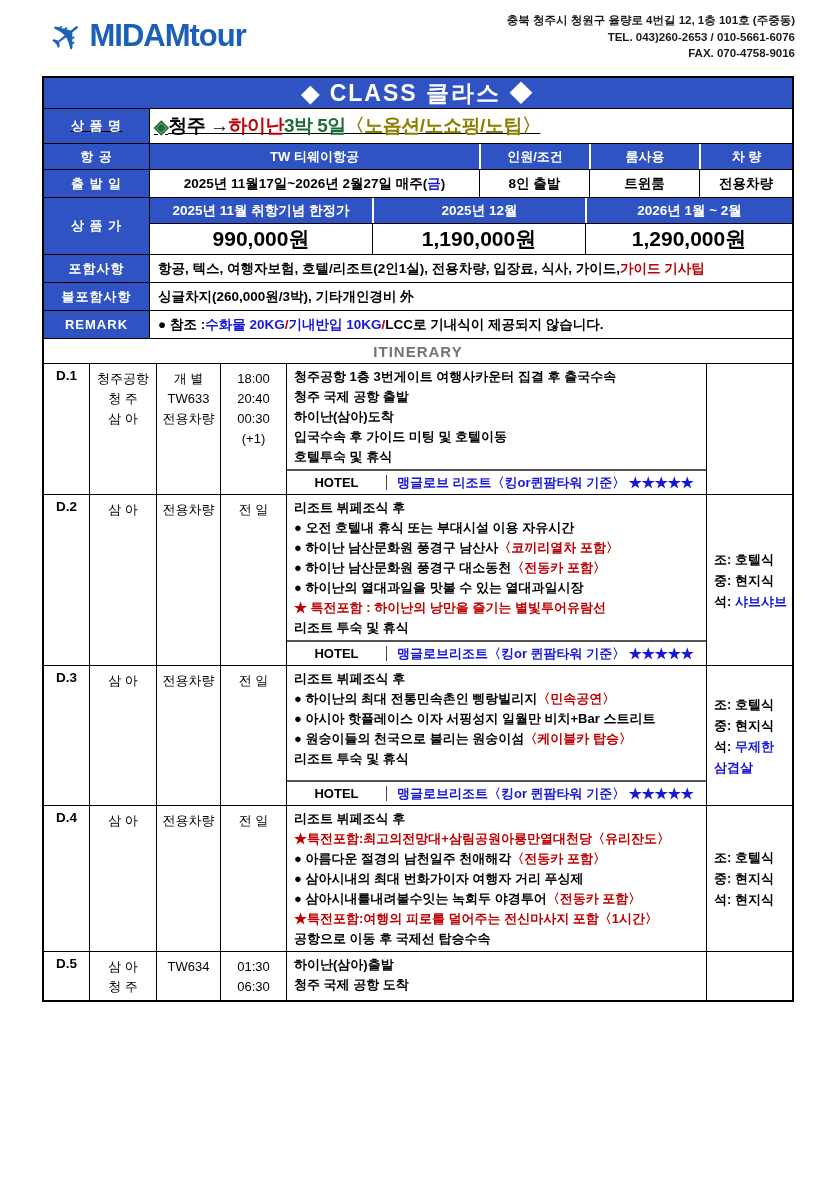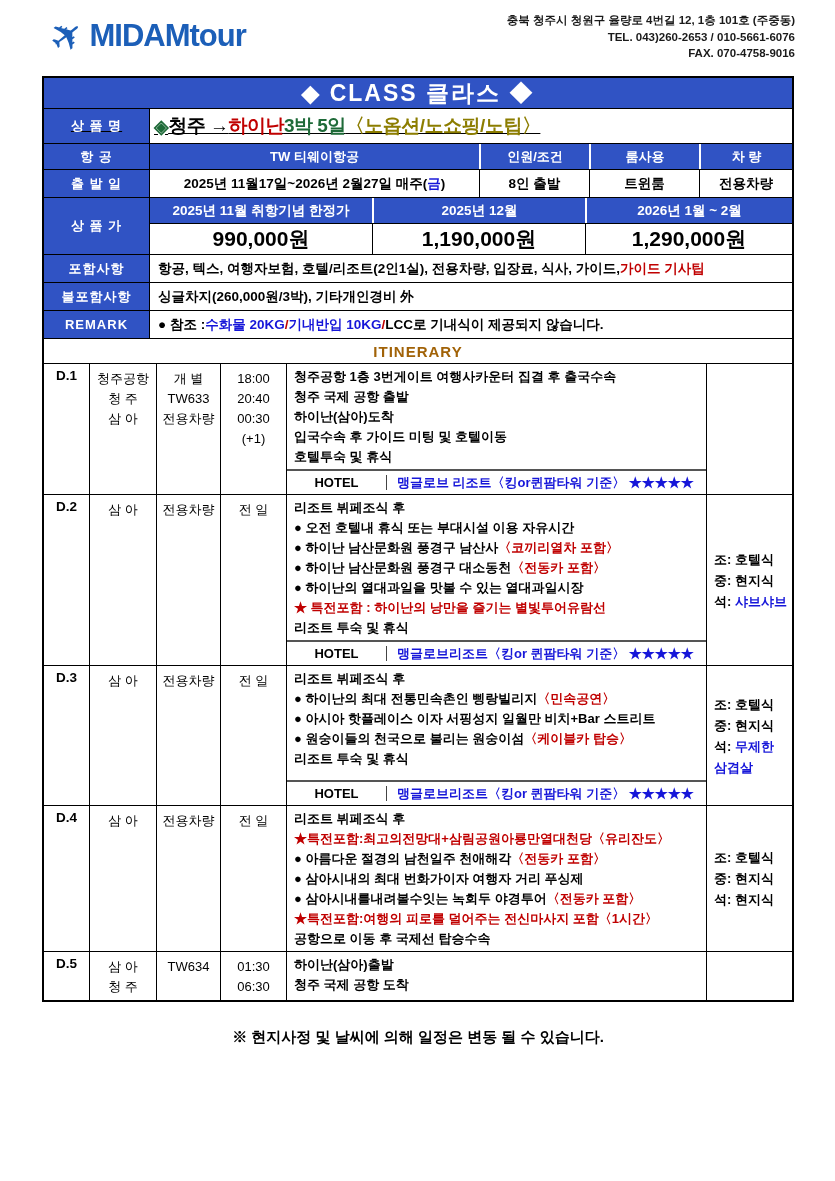--- a/index.html
+++ b/index.html
@@ -50,21 +50,21 @@
   .p1 { width:222px; flex-shrink:0; } .p2 { width:213px; flex-shrink:0; } .p3 { flex:1; }
   .ph { background:#3053c4; color:#fff; font-size:13.5px; font-weight:700; }
   .ph + .ph { border-left:2px solid #fff; }
   .pv { font-size:21px; font-weight:800; color:#000; }
   .pv + .pv { border-left:1px solid #000; }
 
   .row-info { min-height:28px; }
   .row-info .vals { align-items:center; padding-left:8px; font-size:13.5px; font-weight:700; color:#000; display:flex; }
 
   .row-itin-title { height:25px; align-items:center; justify-content:center; font-size:15px; font-weight:800;
-                    letter-spacing:1px; color:#a16207; }
+                    letter-spacing:1px; color:#737373; }
 
   
   .it-head { display:flex; height:27px; border-bottom:1px solid #000; background:#3053c4; }
   .it-hcell { display:flex; align-items:center; justify-content:center; color:#fff; font-size:13.5px; font-weight:700; }
   .it-hcell + .it-hcell { border-left:2px solid #fff; }
   .it-row { display:flex; border-bottom:1px solid #000; }
   .it-row:last-of-type { border-bottom:none; }
   .c0 { width:46px; flex-shrink:0; }  
   .c1 { width:67px; flex-shrink:0; }  
   .c2 { width:64px; flex-shrink:0; }  
@@ -342,15 +342,14 @@
               <div class="sched-line"><span class="c-k">하이난(삼아)출발</span></div>
               <div class="sched-line"><span class="c-k">청주 국제 공항 도착</span></div>
             </div>
           </div>
           <div class="it-cell c5 cell-meal"></div>
         </div>
       </div>
 
   </div>
 
-  <div class="footer-note">※ 현지사정 및 날씨에 의해 일정은 변동 될 수 있습니다.</div>
 
 </div>
 
 </body></html>

